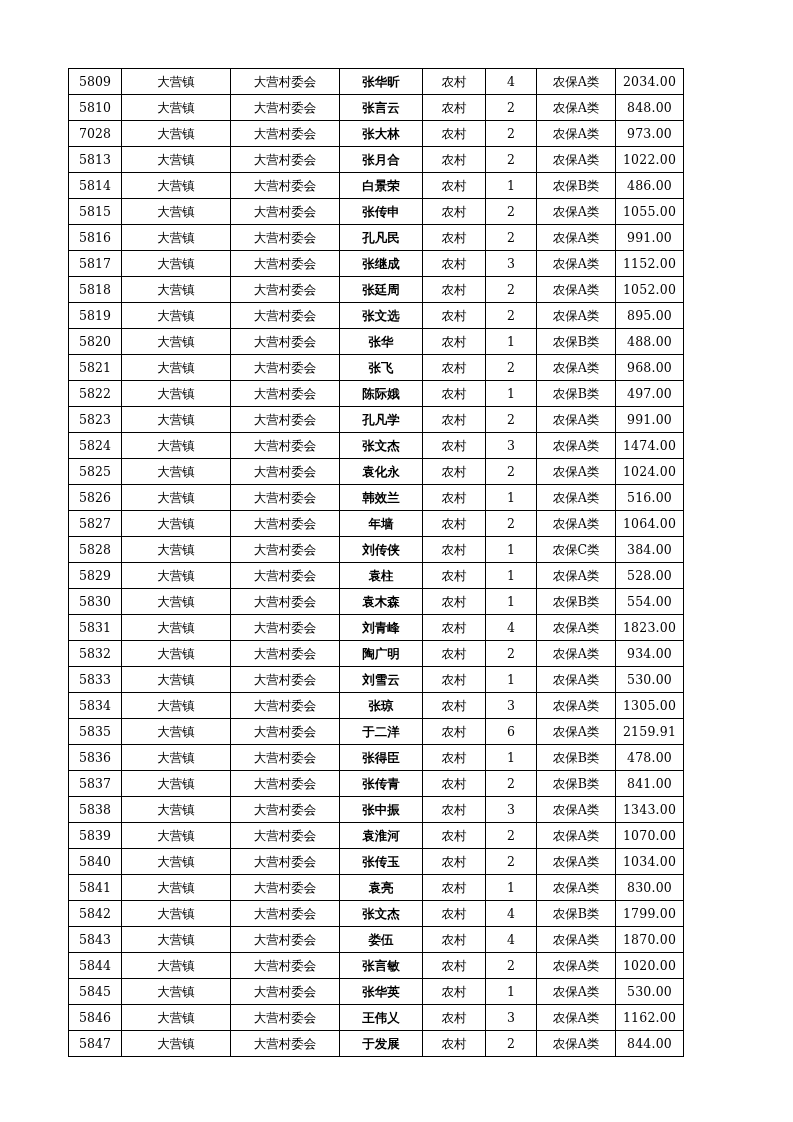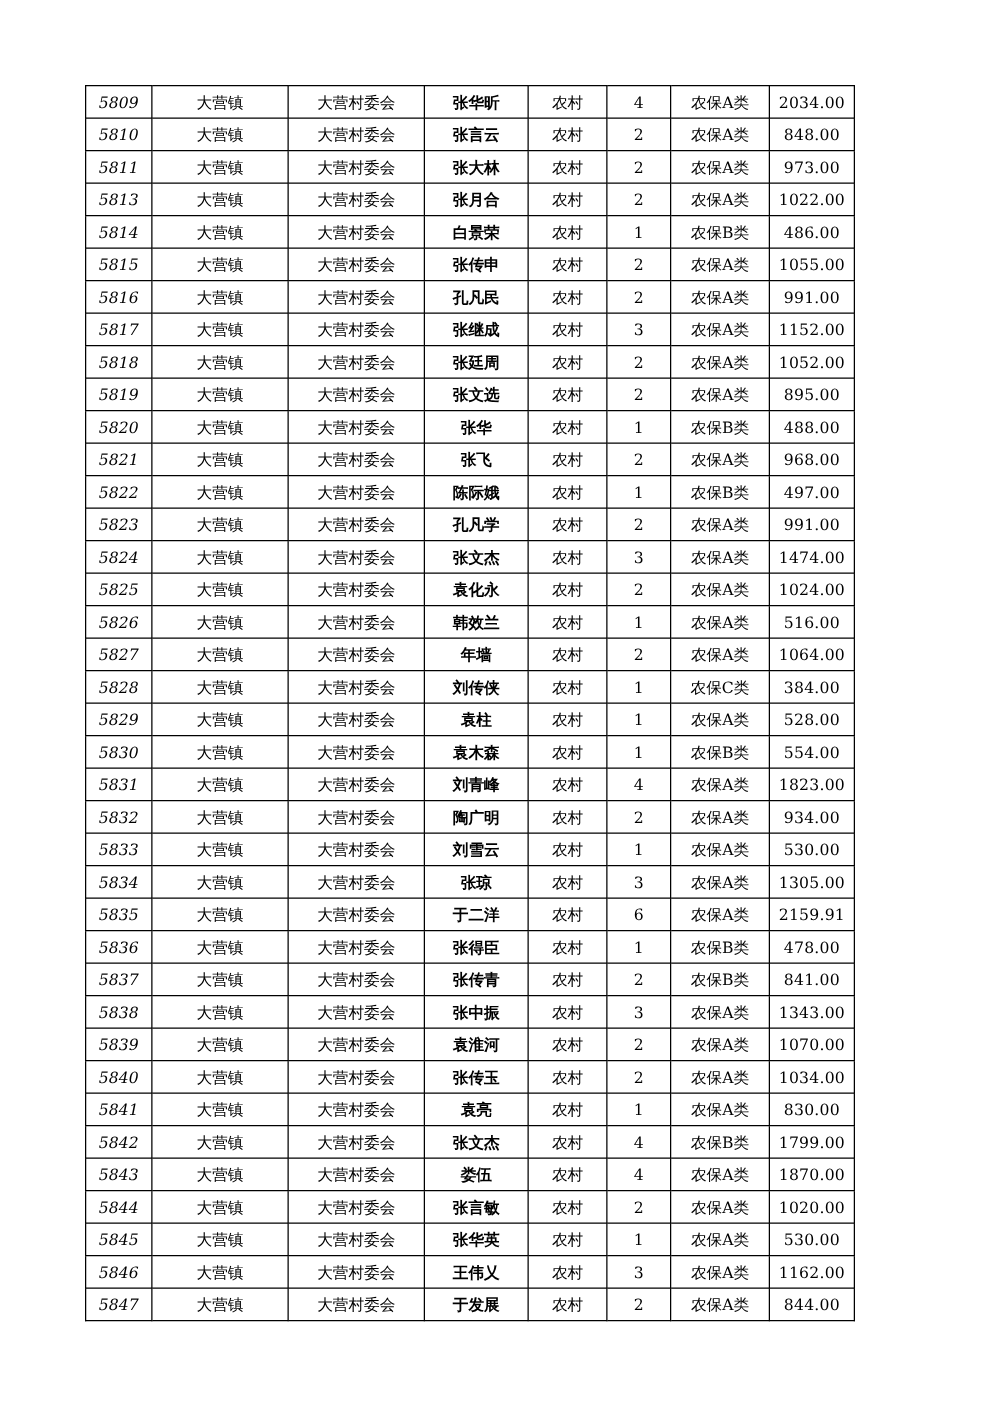--- a/index.html
+++ b/index.html
@@ -30,21 +30,21 @@
     height: 25px;
     line-height: 25px;
     padding: 0;
     text-align: center;
     vertical-align: middle;
     font-size: 12.5px;
     font-family: "DejaVu Serif", "Liberation Serif", serif;
     white-space: nowrap;
     overflow: hidden;
   }
-  td.c-id      { width: 52px; font-style: italic; }
+  td.c-id      { width: 52px; }
   td.c-town    { width: 108px; }
   td.c-village { width: 108px; margin-left: 20px; }
   td.c-name    { width: 82px; font-weight: bold; }
   td.c-type    { width: 62px; }
   td.c-count   { width: 50px; }
   td.c-cat     { width: 78px; }
   td.c-amount  { width: 67px; text-align: center; }
   .amount-inner {
     display: inline-block;
     font-family: "DejaVu Serif", "Liberation Serif", serif;
@@ -71,21 +71,21 @@
           <td class="c-id">5810</td>
           <td class="c-town">大营镇</td>
           <td class="c-village">大营村委会</td>
           <td class="c-name">张言云</td>
           <td class="c-type">农村</td>
           <td class="c-count">2</td>
           <td class="c-cat">农保A类</td>
           <td class="c-amount"><span class="amount-inner">848.00</span></td>
         </tr>
         <tr>
-          <td class="c-id">5811</td>
+          <td class="c-id">7028</td>
           <td class="c-town">大营镇</td>
           <td class="c-village">大营村委会</td>
           <td class="c-name">张大林</td>
           <td class="c-type">农村</td>
           <td class="c-count">2</td>
           <td class="c-cat">农保A类</td>
           <td class="c-amount"><span class="amount-inner">973.00</span></td>
         </tr>
         <tr>
           <td class="c-id">5813</td>

